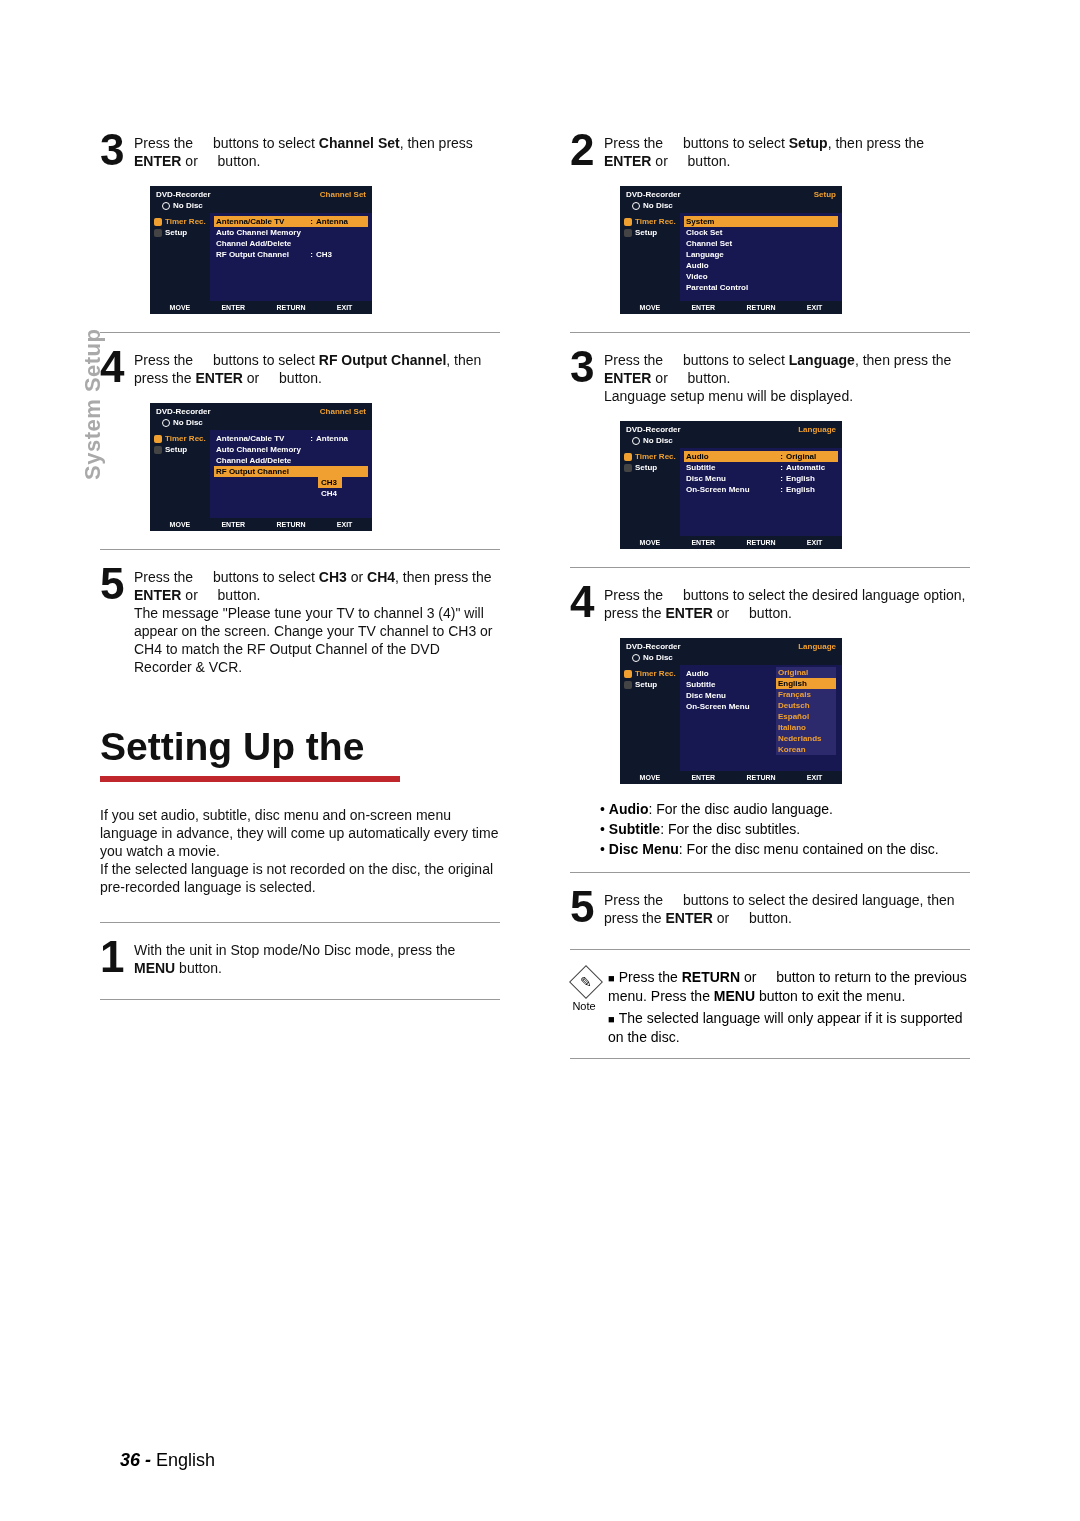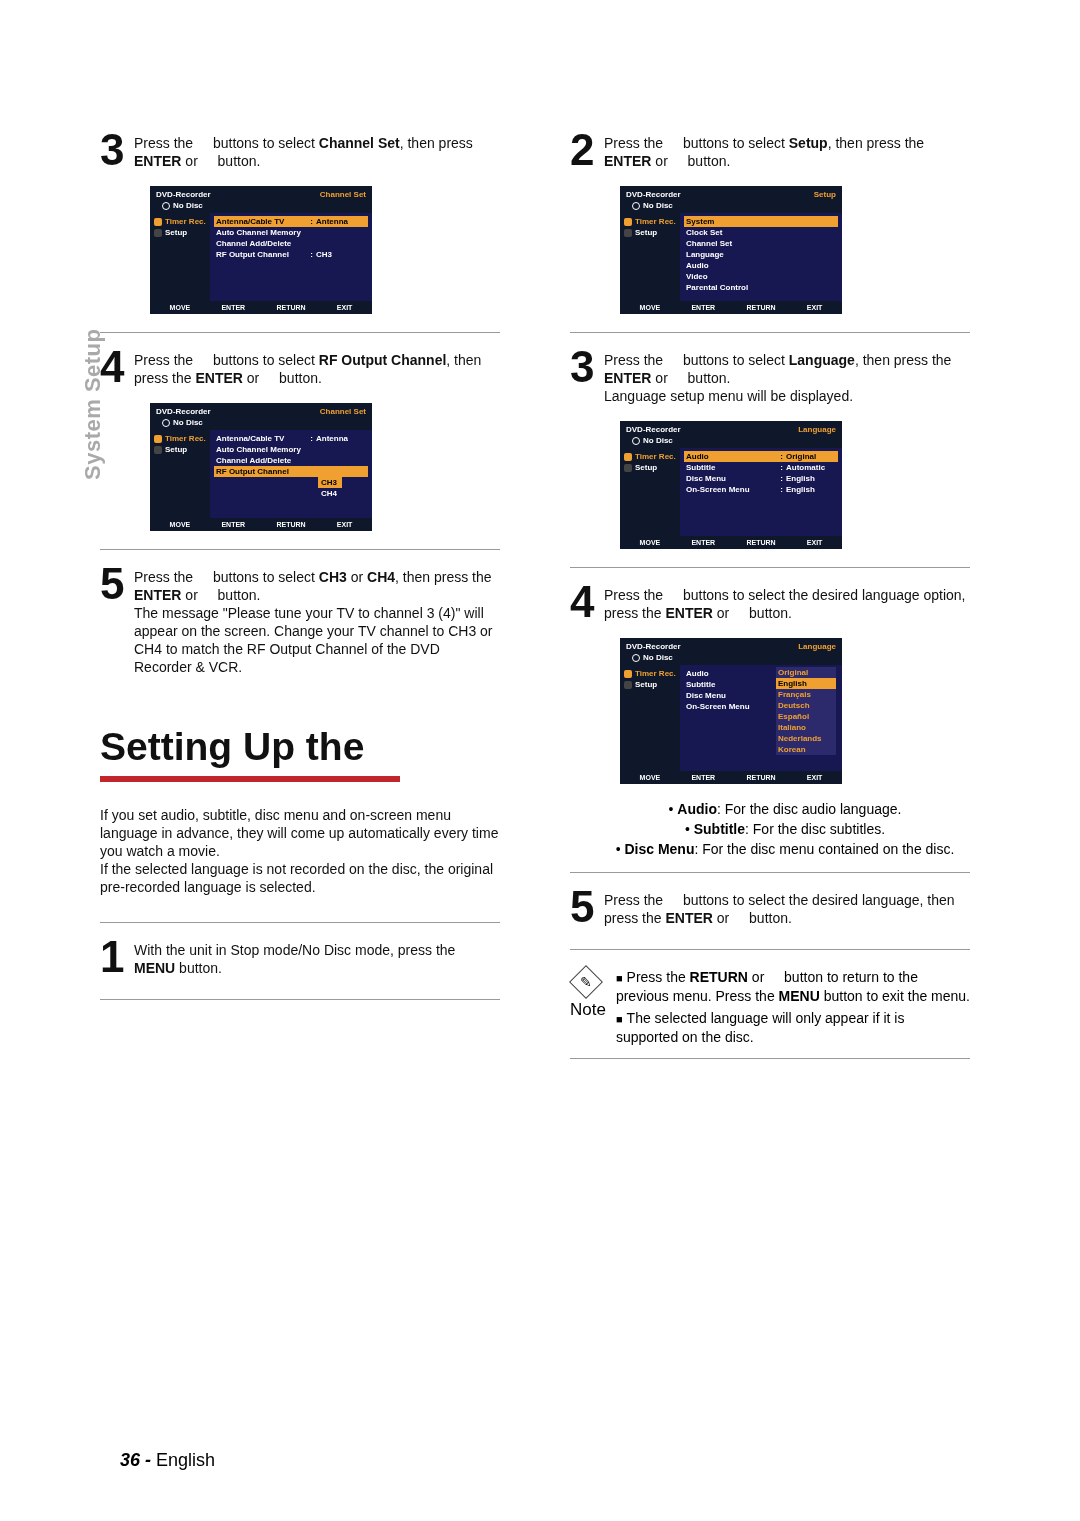--- a/index.html
+++ b/index.html
@@ -129,37 +129,37 @@
     font-size: 14px;
     line-height: 18px;
     margin-top: 24px;
     color: #111;
   }
   .bullets {
     font-size: 14px;
     line-height: 18px;
     margin: 10px 0 0 30px;
   }
-  .bullets li { margin-bottom: 2px; list-style: none; text-indent:-10px; padding-left:10px;text-align:center;}
+  .bullets li { margin-bottom: 2px; list-style: none; text-indent:-10px; padding-left:10px;}
   .bullets li::before { content:"• "; }
   .note-row { display:flex; align-items:flex-start; gap:10px; margin-top:4px; }
   .note-icon {
     width: 24px;
     height: 24px;
     border: 1px solid #444;
     transform: rotate(45deg);
     display:flex;
     align-items:center;
     justify-content:center;
     flex-shrink:0;
     margin-top:2px;
     margin-left:4px;
   }
   .note-icon span { transform: rotate(-45deg); font-size:14px; }
-  .note-label { font-size:17px; text-align:center; margin-top:6px; }
+  .note-label { font-size:11px; text-align:center; margin-top:6px; }
   .note-text { font-size:14px; line-height:18px; }
   .note-text .sq { font-size:11px; margin-right:4px; }
   .page-footer {
     position:absolute;
     left:120px;
     bottom:50px;
     font-size:18px;
   }
   .page-footer b { font-weight:bold;font-style:italic; }
   .circ { display:inline-block; width:8px; height:8px; border:1px solid #fff; border-radius:50%; margin-right:3px; vertical-align:middle;}

